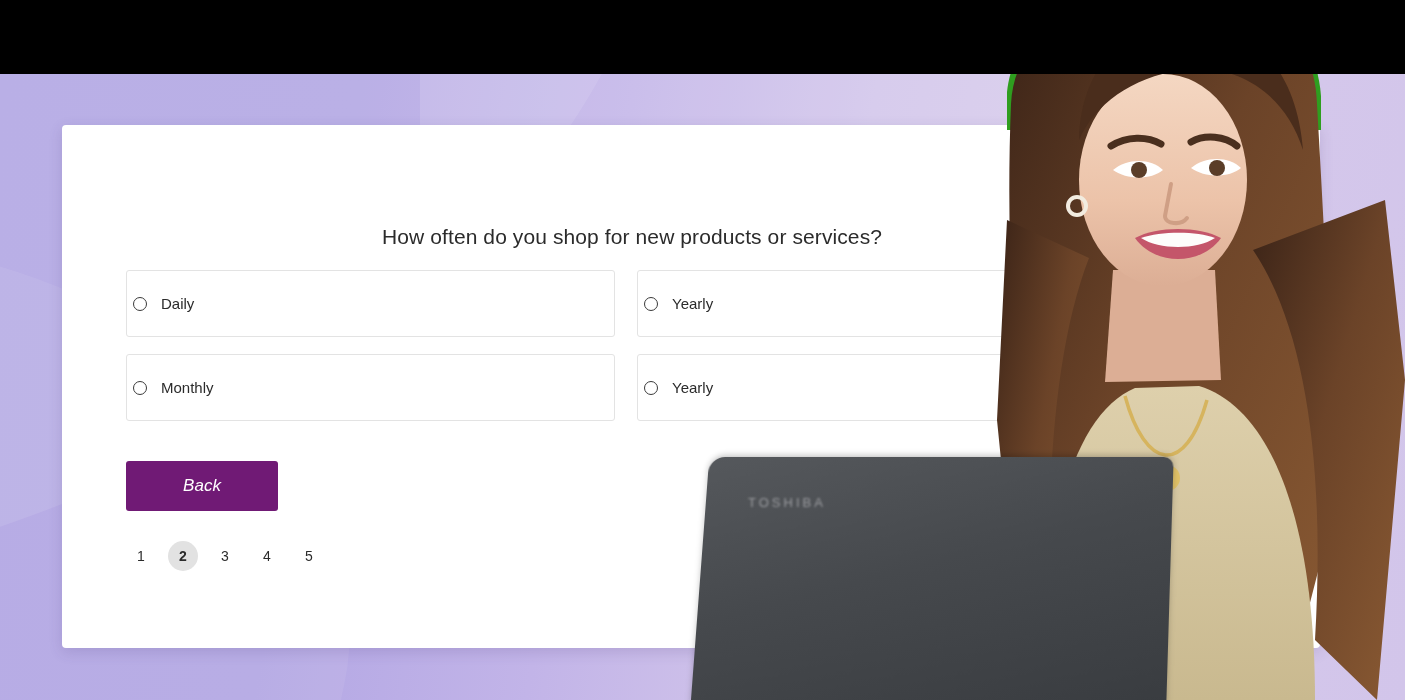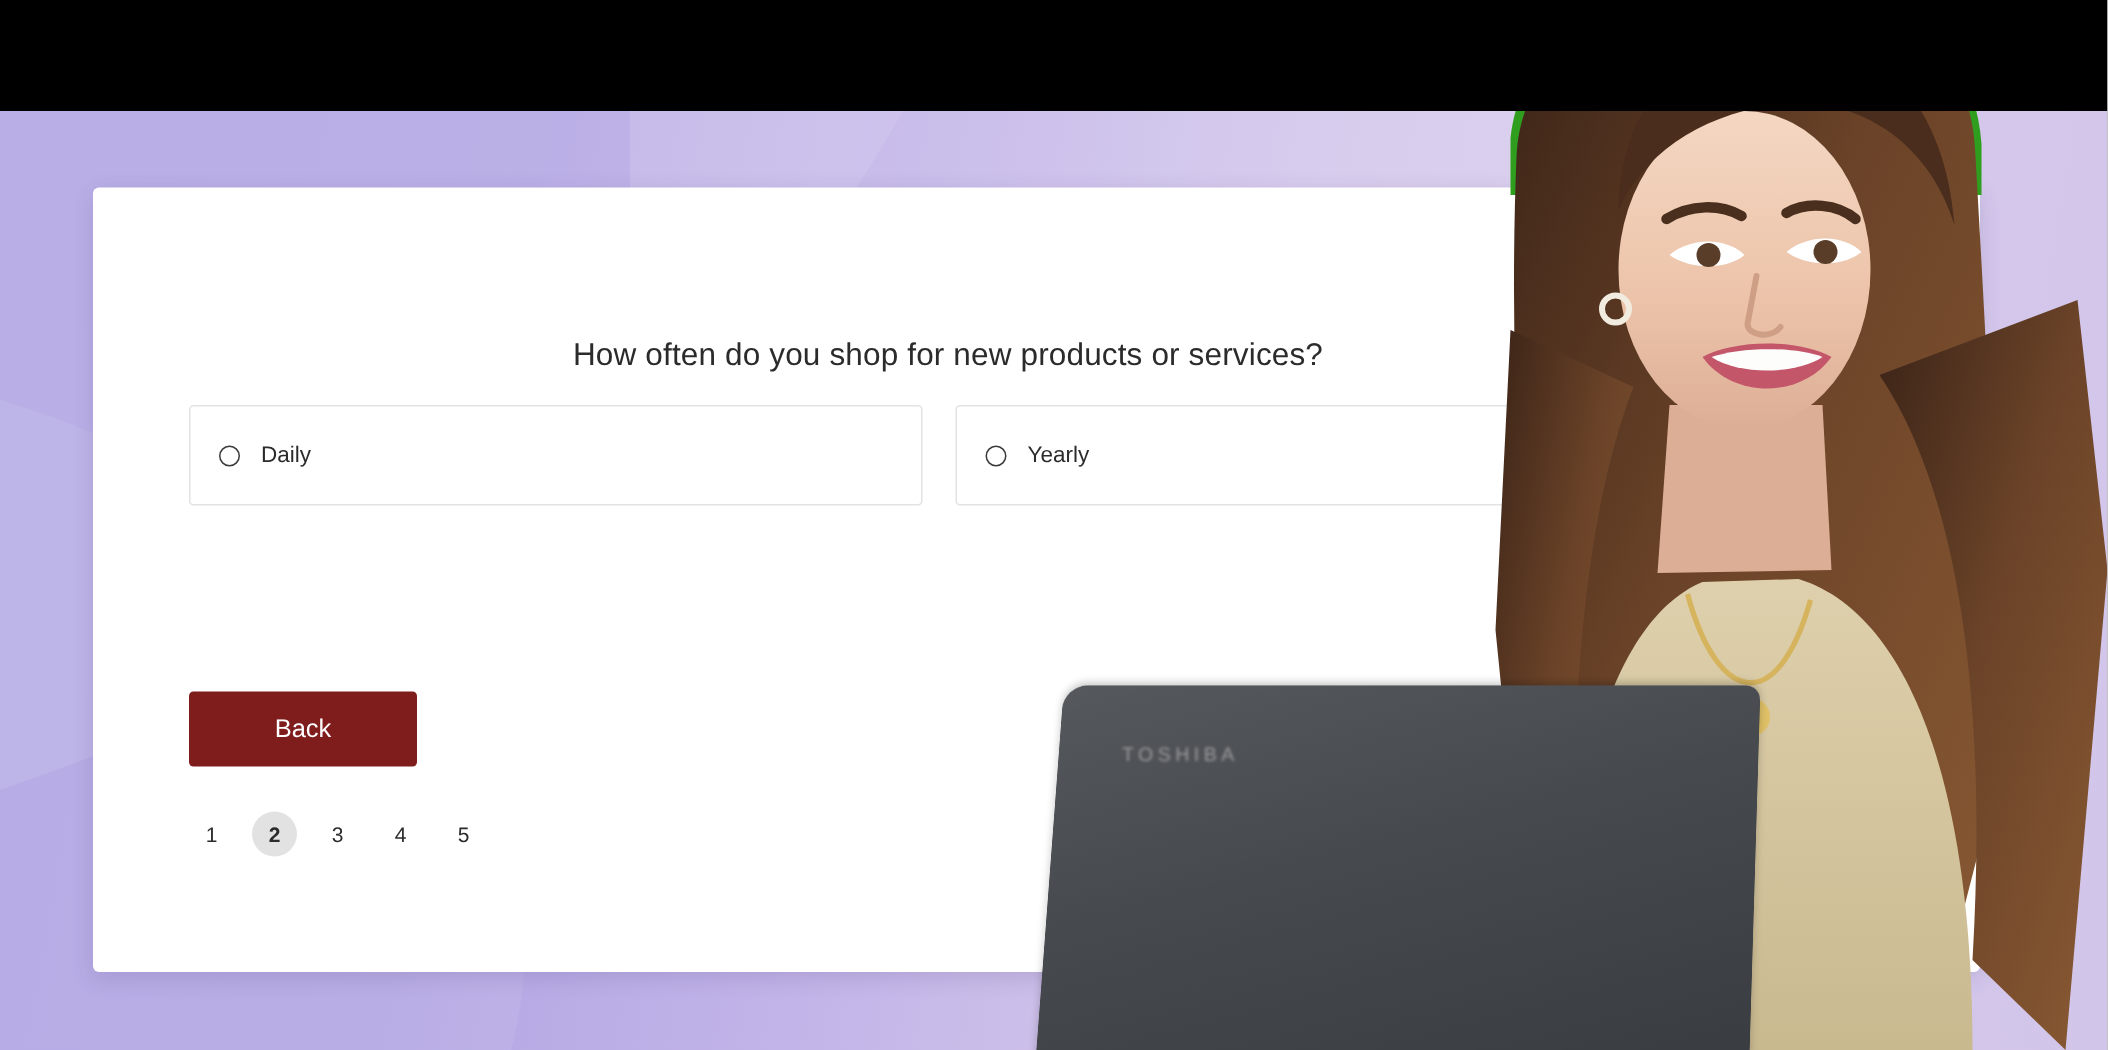--- a/index.html
+++ b/index.html
@@ -108,21 +108,21 @@
   }
 
   .option {
     width: 489px;
     height: 67px;
     border: 1px solid #e3e3e3;
     border-radius: 3px;
     background: #ffffff;
     display: flex;
     align-items: center;
-    padding-left: 19px;
+    padding-left: 6px;
     cursor: pointer;
   }
 
   .radio-mark {
     width: 14px;
     height: 14px;
     border: 1.4px solid #3a3a3a;
     border-radius: 50%;
     flex: 0 0 auto;
     background: transparent;
@@ -134,27 +134,28 @@
     color: #2b2b2b;
   }
 
   
   .back-button {
     position: absolute;
     left: 64px;
     top: 336px;
     width: 152px;
     height: 50px;
-    background: #7f1d1d;
+    background: #701a75;
     color: #ffffff;
     border: none;
     border-radius: 3px;
     font-family: "Liberation Sans", sans-serif;
     font-size: 17px;
     cursor: pointer;
+    font-style: italic;
   }
 
   
   .pagination {
     position: absolute;
     left: 64px;
     top: 416px;
     display: flex;
     align-items: center;
     gap: 12px;
@@ -239,20 +240,30 @@
         <div class="option">
           <span class="radio-mark"></span>
           <span class="option-label">Daily</span>
         </div>
         <div class="option">
           <span class="radio-mark"></span>
           <span class="option-label">Yearly</span>
         </div>
       </div>
 
+      <div class="option-row">
+        <div class="option">
+          <span class="radio-mark"></span>
+          <span class="option-label">Monthly</span>
+        </div>
+        <div class="option">
+          <span class="radio-mark"></span>
+          <span class="option-label">Yearly</span>
+        </div>
+      </div>
 
     </div>
 
     <button class="back-button">Back</button>
 
     <div class="pagination">
       <div class="page-dot">1</div>
       <div class="page-dot active">2</div>
       <div class="page-dot">3</div>
       <div class="page-dot">4</div>

